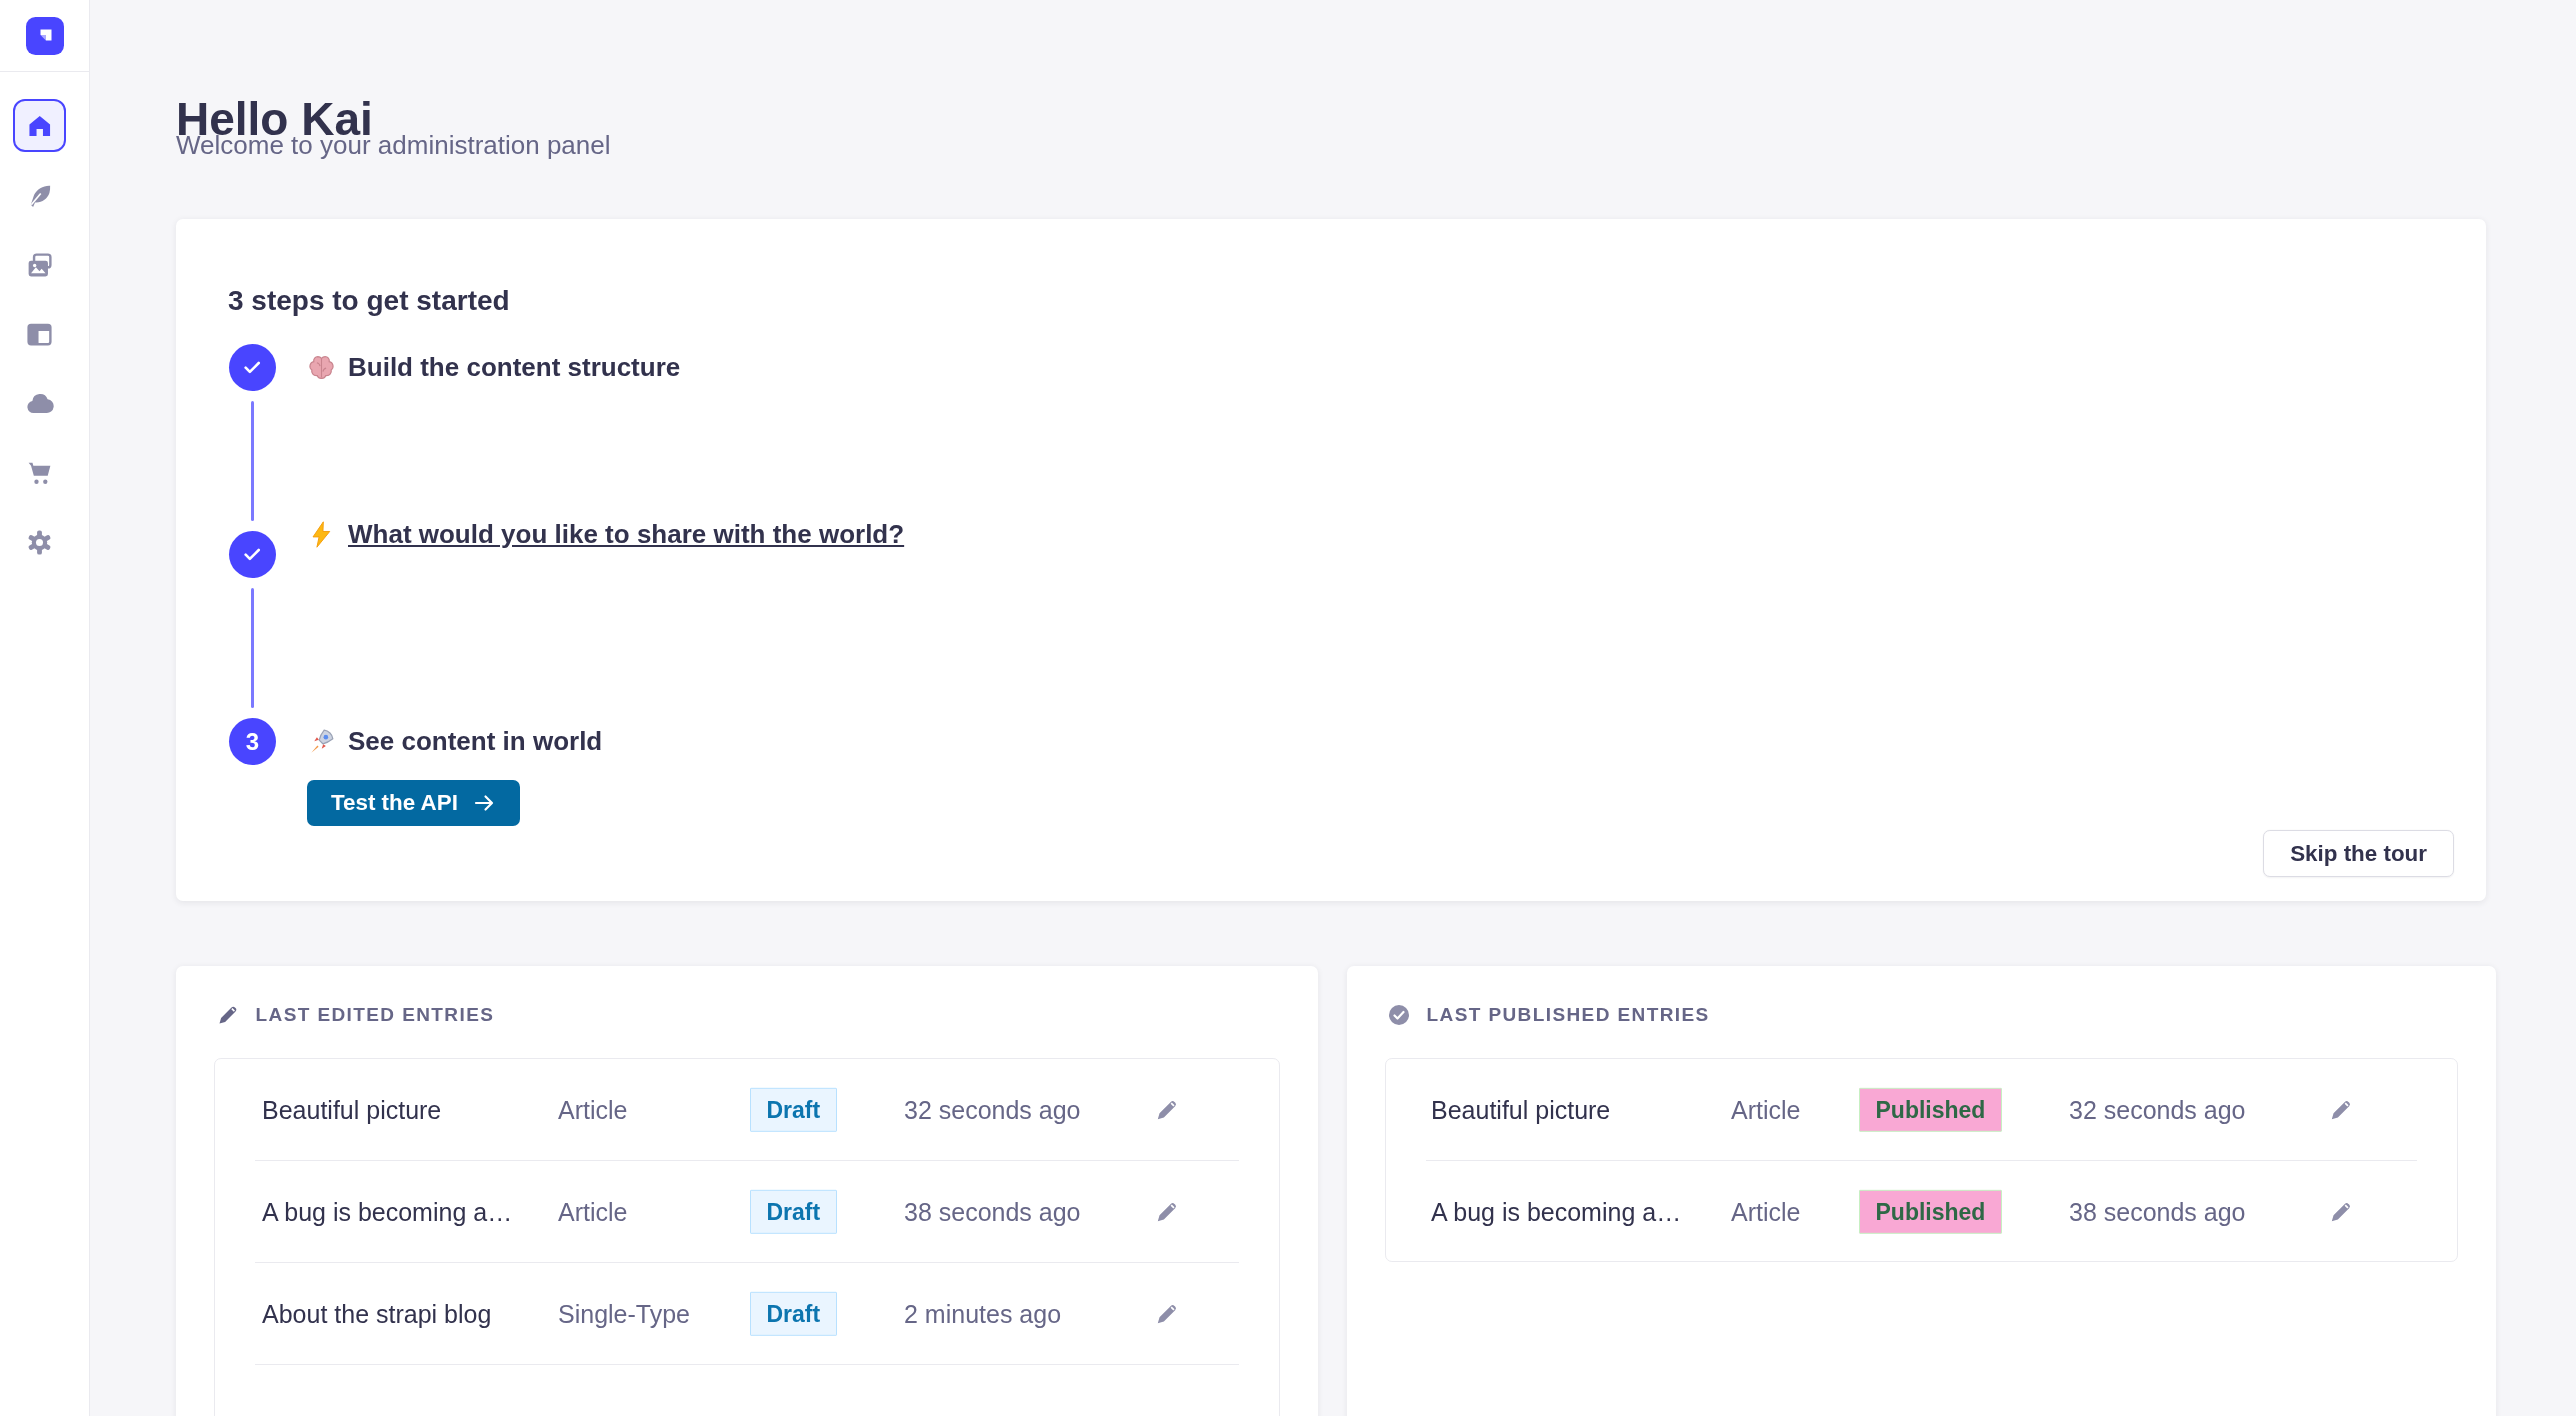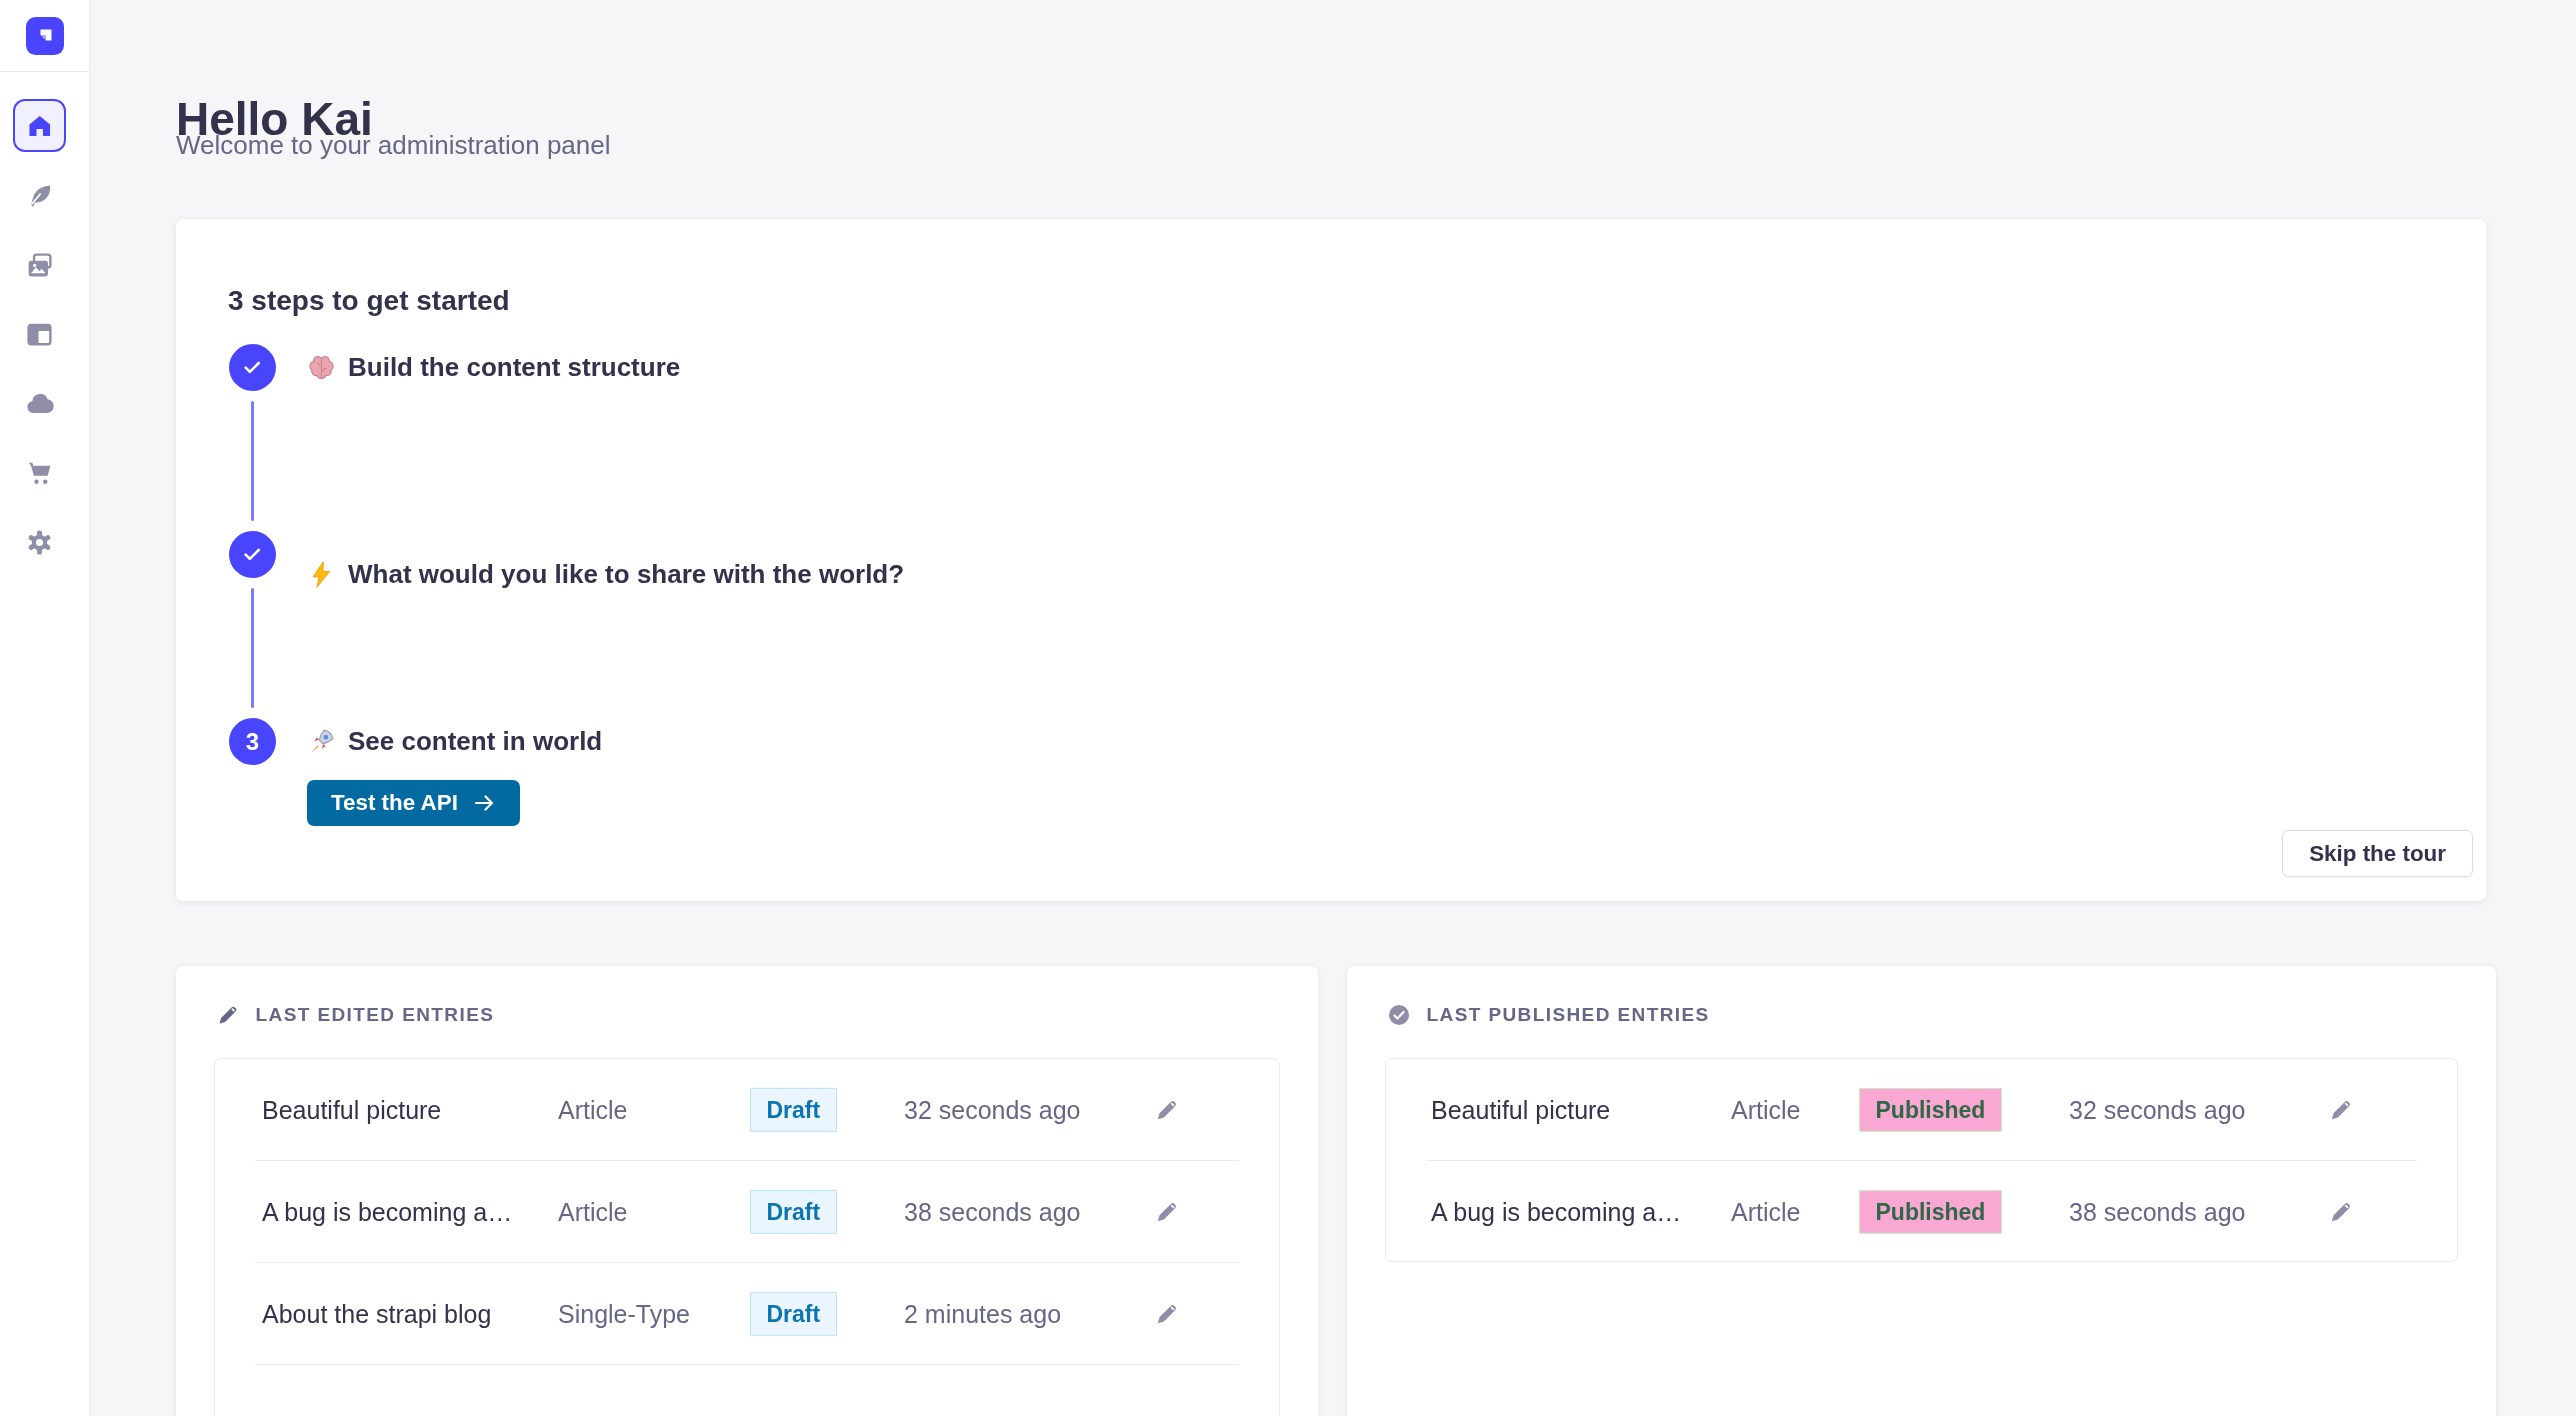--- a/index.html
+++ b/index.html
@@ -63,36 +63,36 @@
     background:#4945ff; color:#ffffff;
     display:flex; align-items:center; justify-content:center;
     font-size:24px; font-weight:600;
   }
   .dot-1 { top:125px; } .dot-2 { top:312px; } .dot-3 { top:499px; }
   .step-text {
     position:absolute; left:131px; height:47px;
     display:flex; align-items:center; gap:12px;
     font-size:26px; font-weight:600; color:#32324d; cursor:pointer;
   }
-  .text-1 { top:125px;text-align:center; } .text-2 { top:332px; } .text-3 { top:499px; }
+  .text-1 { top:125px;text-align:center; } .text-2 { top:292px;text-decoration:underline; } .text-3 { top:499px; }
   .connector {
     position:absolute; left:75px; width:2.6px; background:#7b79ff; border-radius:1.7px;
   }
   .conn-1 { top:182px; height:120px; }
   .conn-2 { top:369px; height:120px; }
 
   .cta-button {
     position:absolute; left:131px; top:561px; height:46px;
     display:inline-flex; align-items:center; gap:13.8px; padding:0 24px;
     background:#0369a1; border:none; border-radius:6.9px; cursor:pointer;
     color:#ffffff; font-size:22.4px; font-weight:600;
     font-family:"Liberation Sans", sans-serif;
   }
   .skip-button {
-    position:absolute; right:13px; bottom:24px; height:47px; padding:0 26px;
+    position:absolute; right:32px; bottom:24px; height:47px; padding:0 26px;
     background:#ffffff; border:0.9px solid #dcdce4; border-radius:6.9px; cursor:pointer;
     color:#32324d; font-size:22.4px; font-weight:600;
     font-family:"Liberation Sans", sans-serif;
     box-shadow:0 0.9px 1.7px rgba(33,33,52,0.06);
   }
 
   
   .widget-left  { left:176px;  top:966px; width:1142px; height:516px; }
   .widget-right { left:1347px; top:966px; width:1149px; height:516px; }
   .widget-caption {

